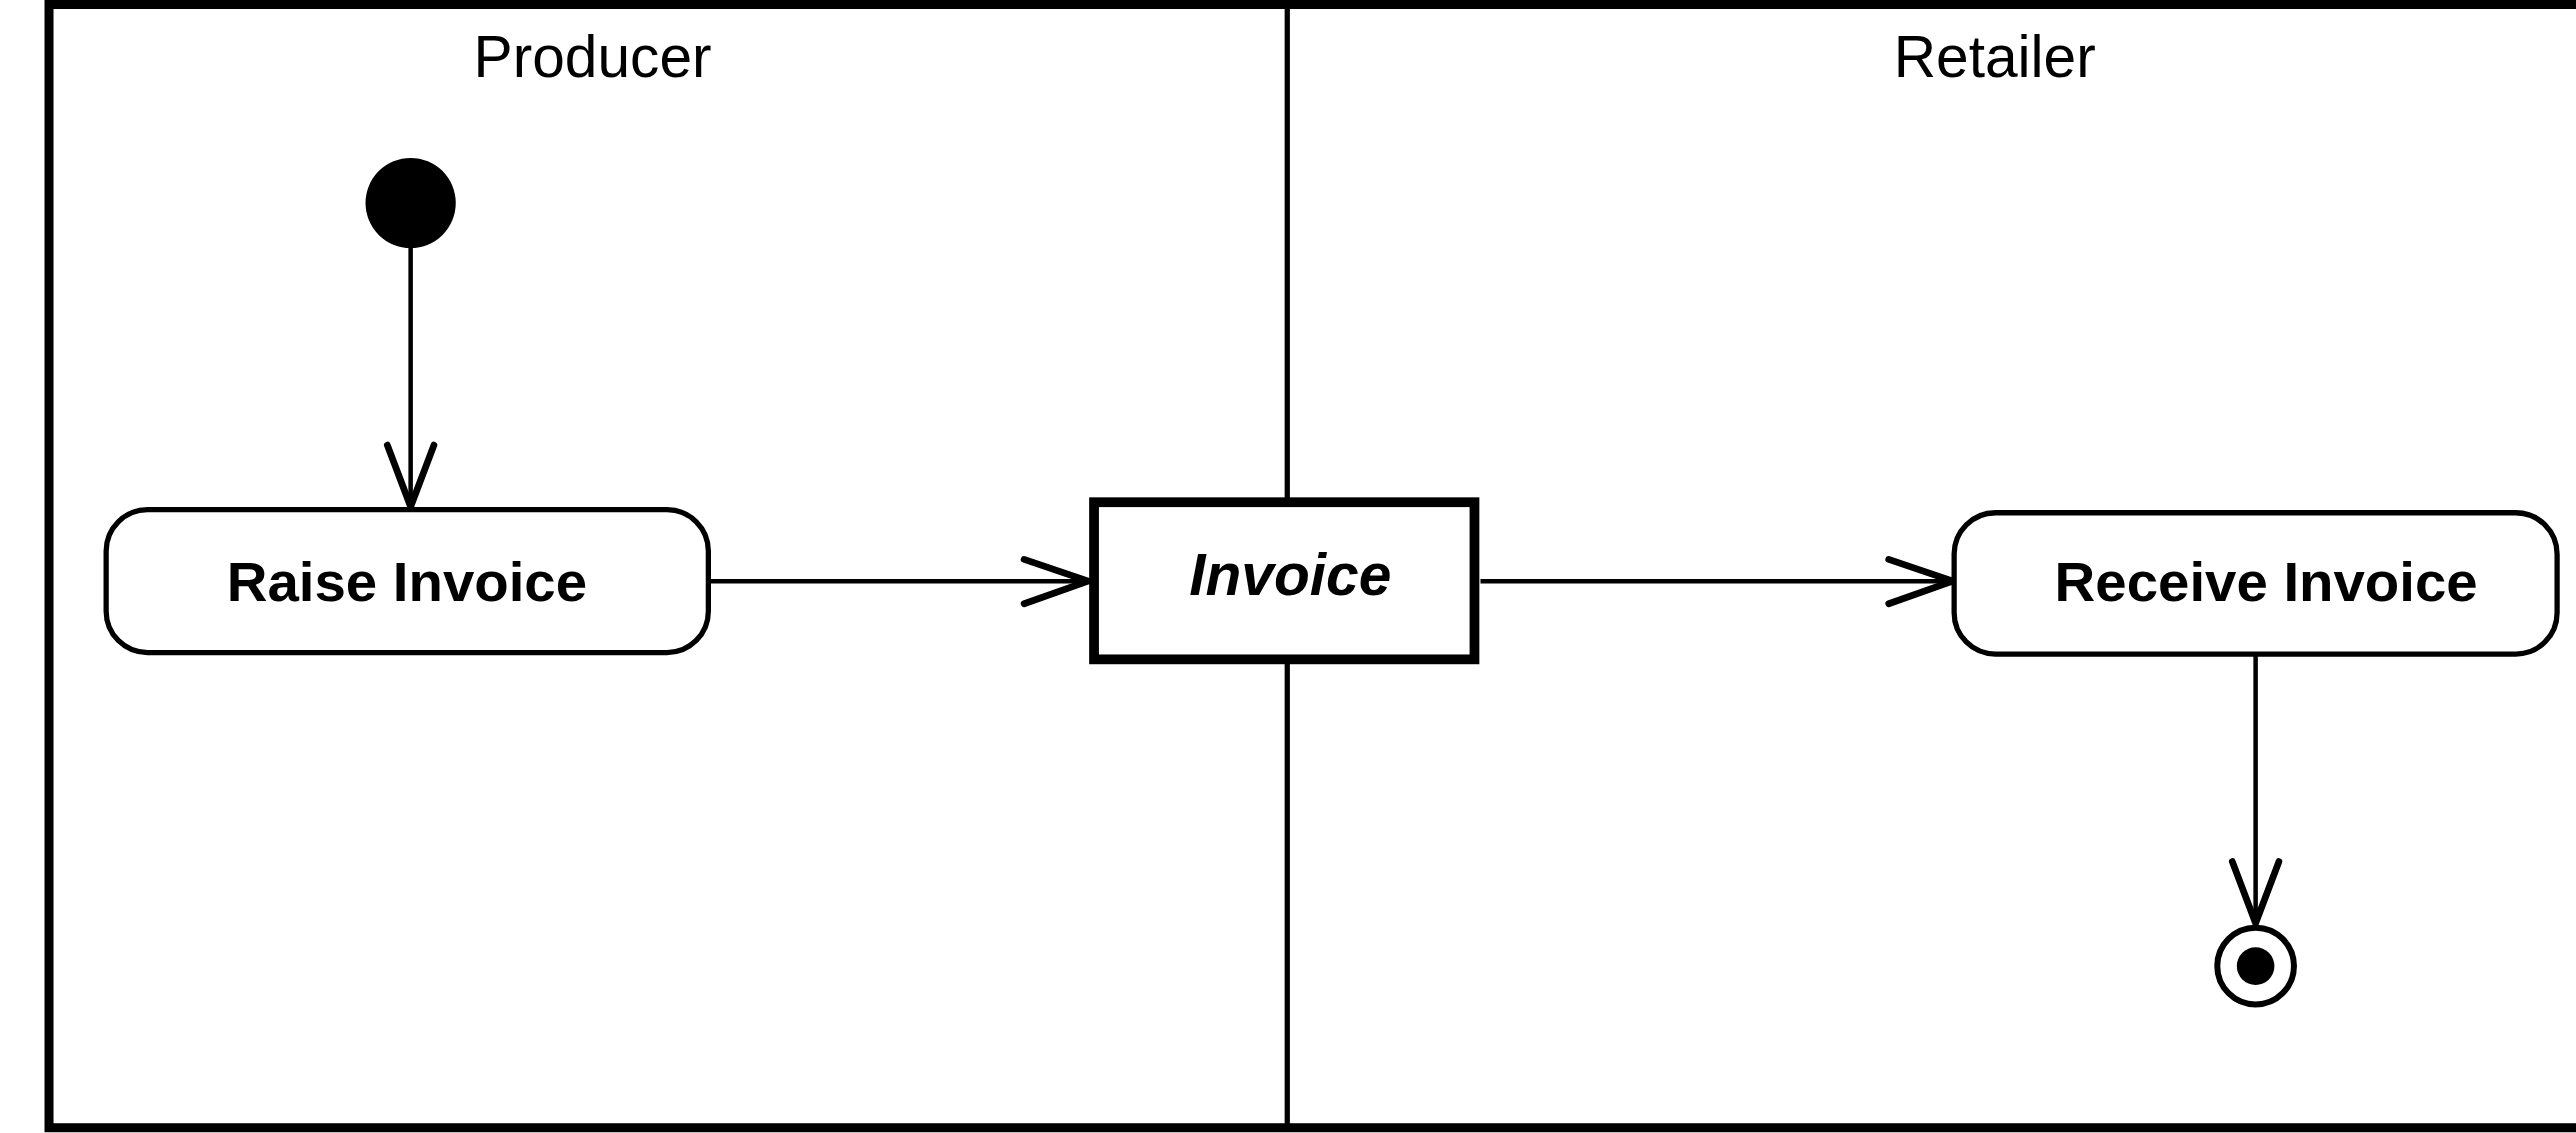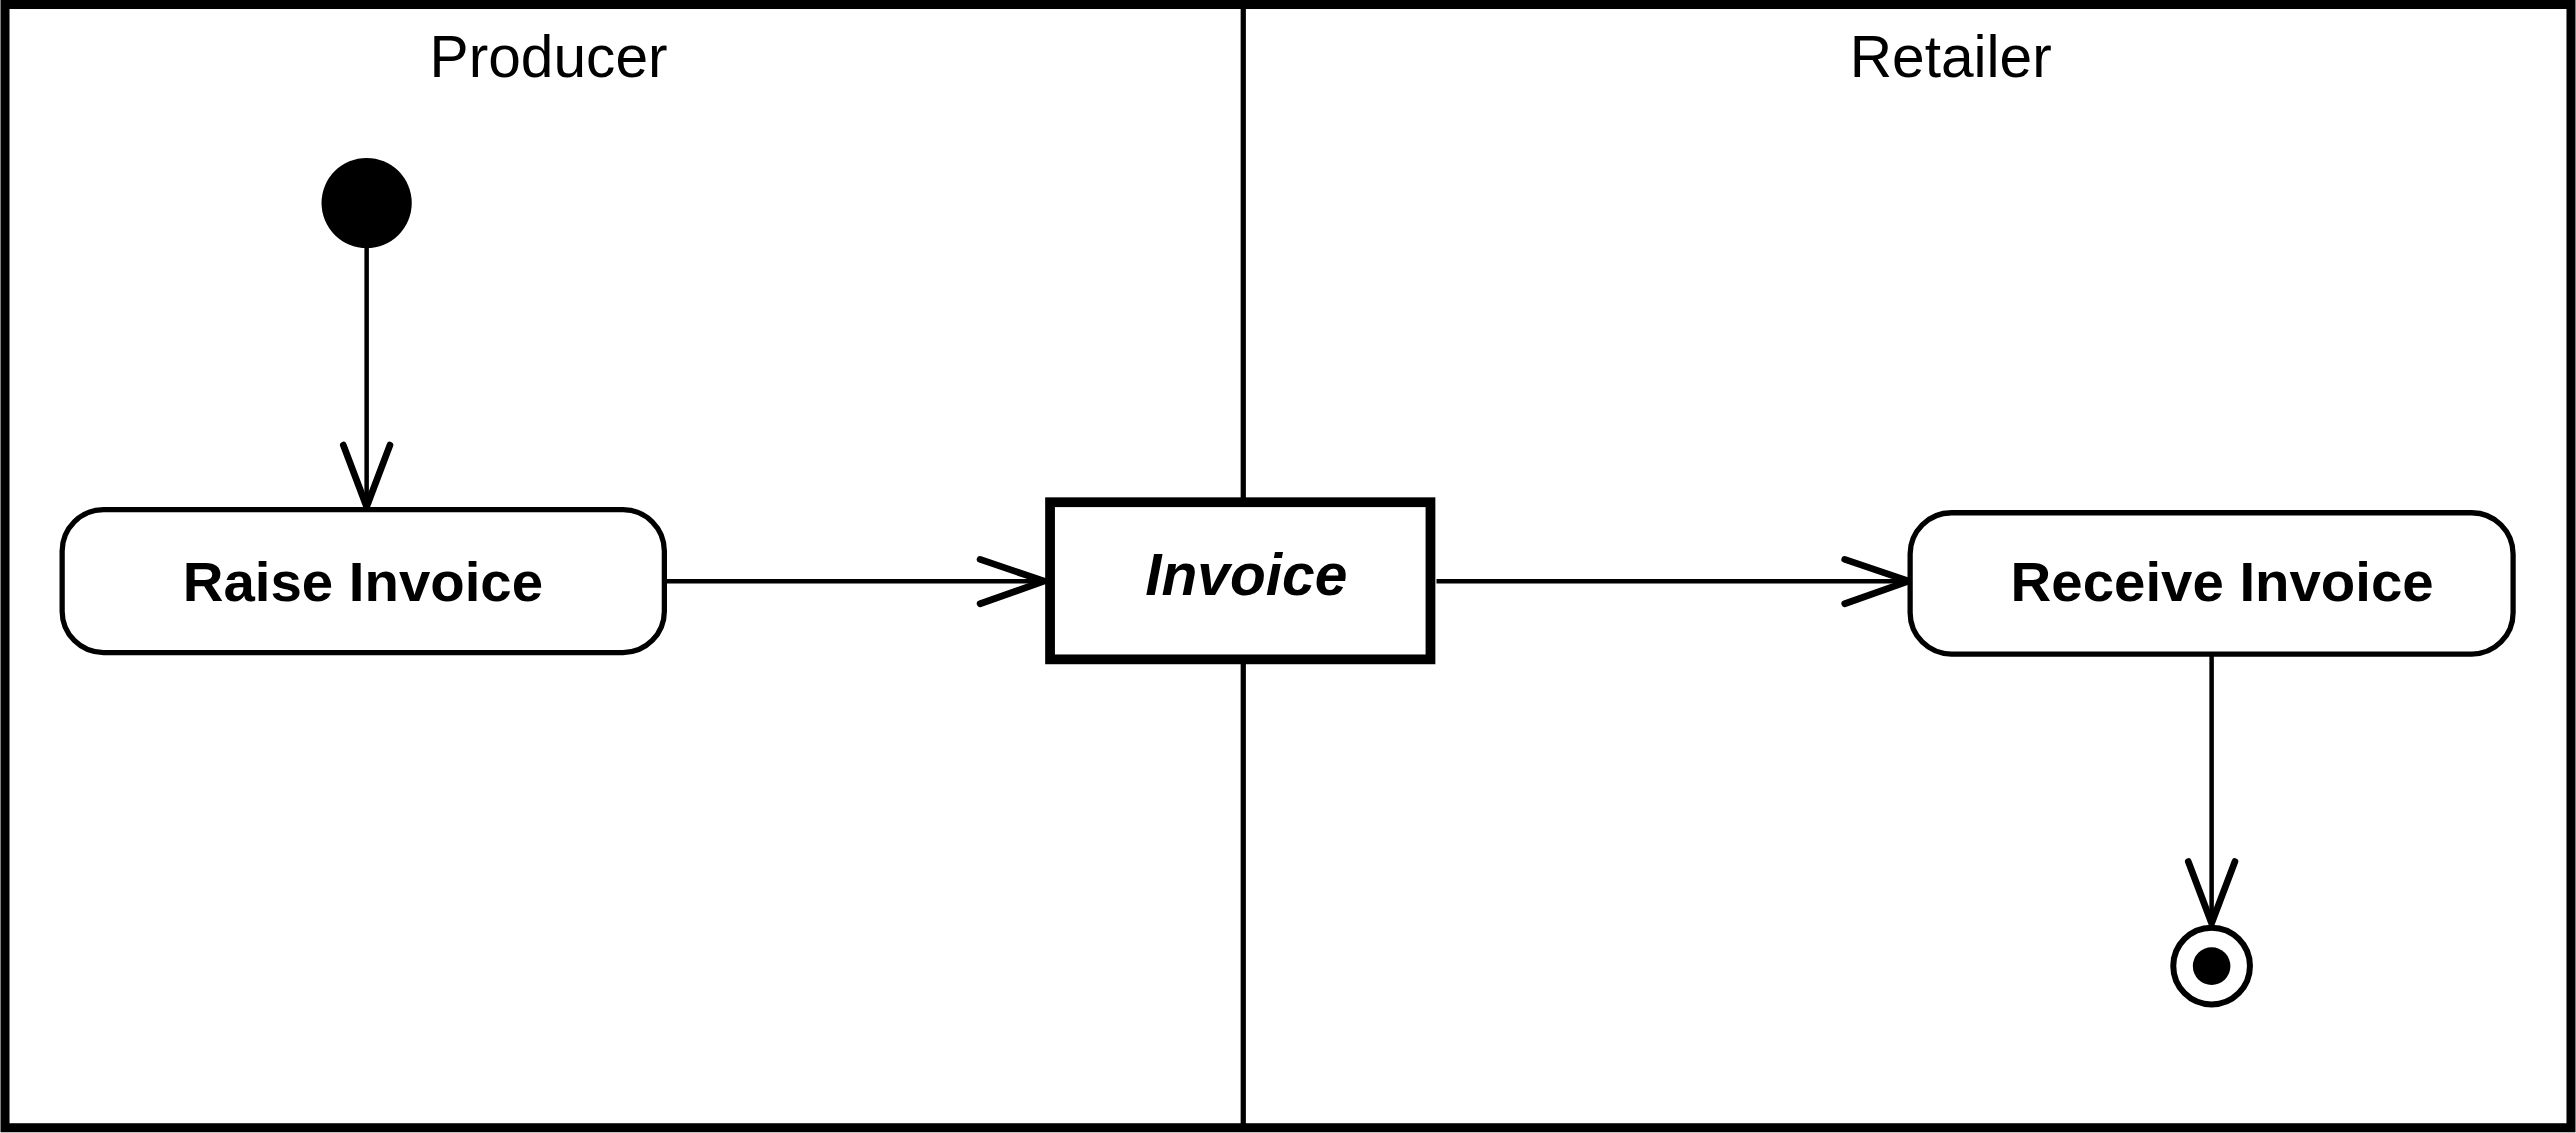--- a/index.html
+++ b/index.html
@@ -8,20 +8,21 @@
     background: #ffffff;
     width: 2576px;
     height: 1133px;
     overflow: hidden;
   }
   .diagram-root {
     position: relative;
     width: 2313px;
     height: 1133px;
     font-family: "Liberation Sans", "DejaVu Sans", sans-serif;
+    margin-left: 44px;
   }
   svg { display: block; }
   text {
     fill: #000000;
     font-family: "Liberation Sans", "DejaVu Sans", sans-serif;
   }
   .lane-label    { font-size: 78px; font-weight: 400; }
   .node-label    { font-size: 75px; font-weight: 700; }
   .object-label  { font-size: 78px; font-weight: 700; font-style: italic; }
 </style>

